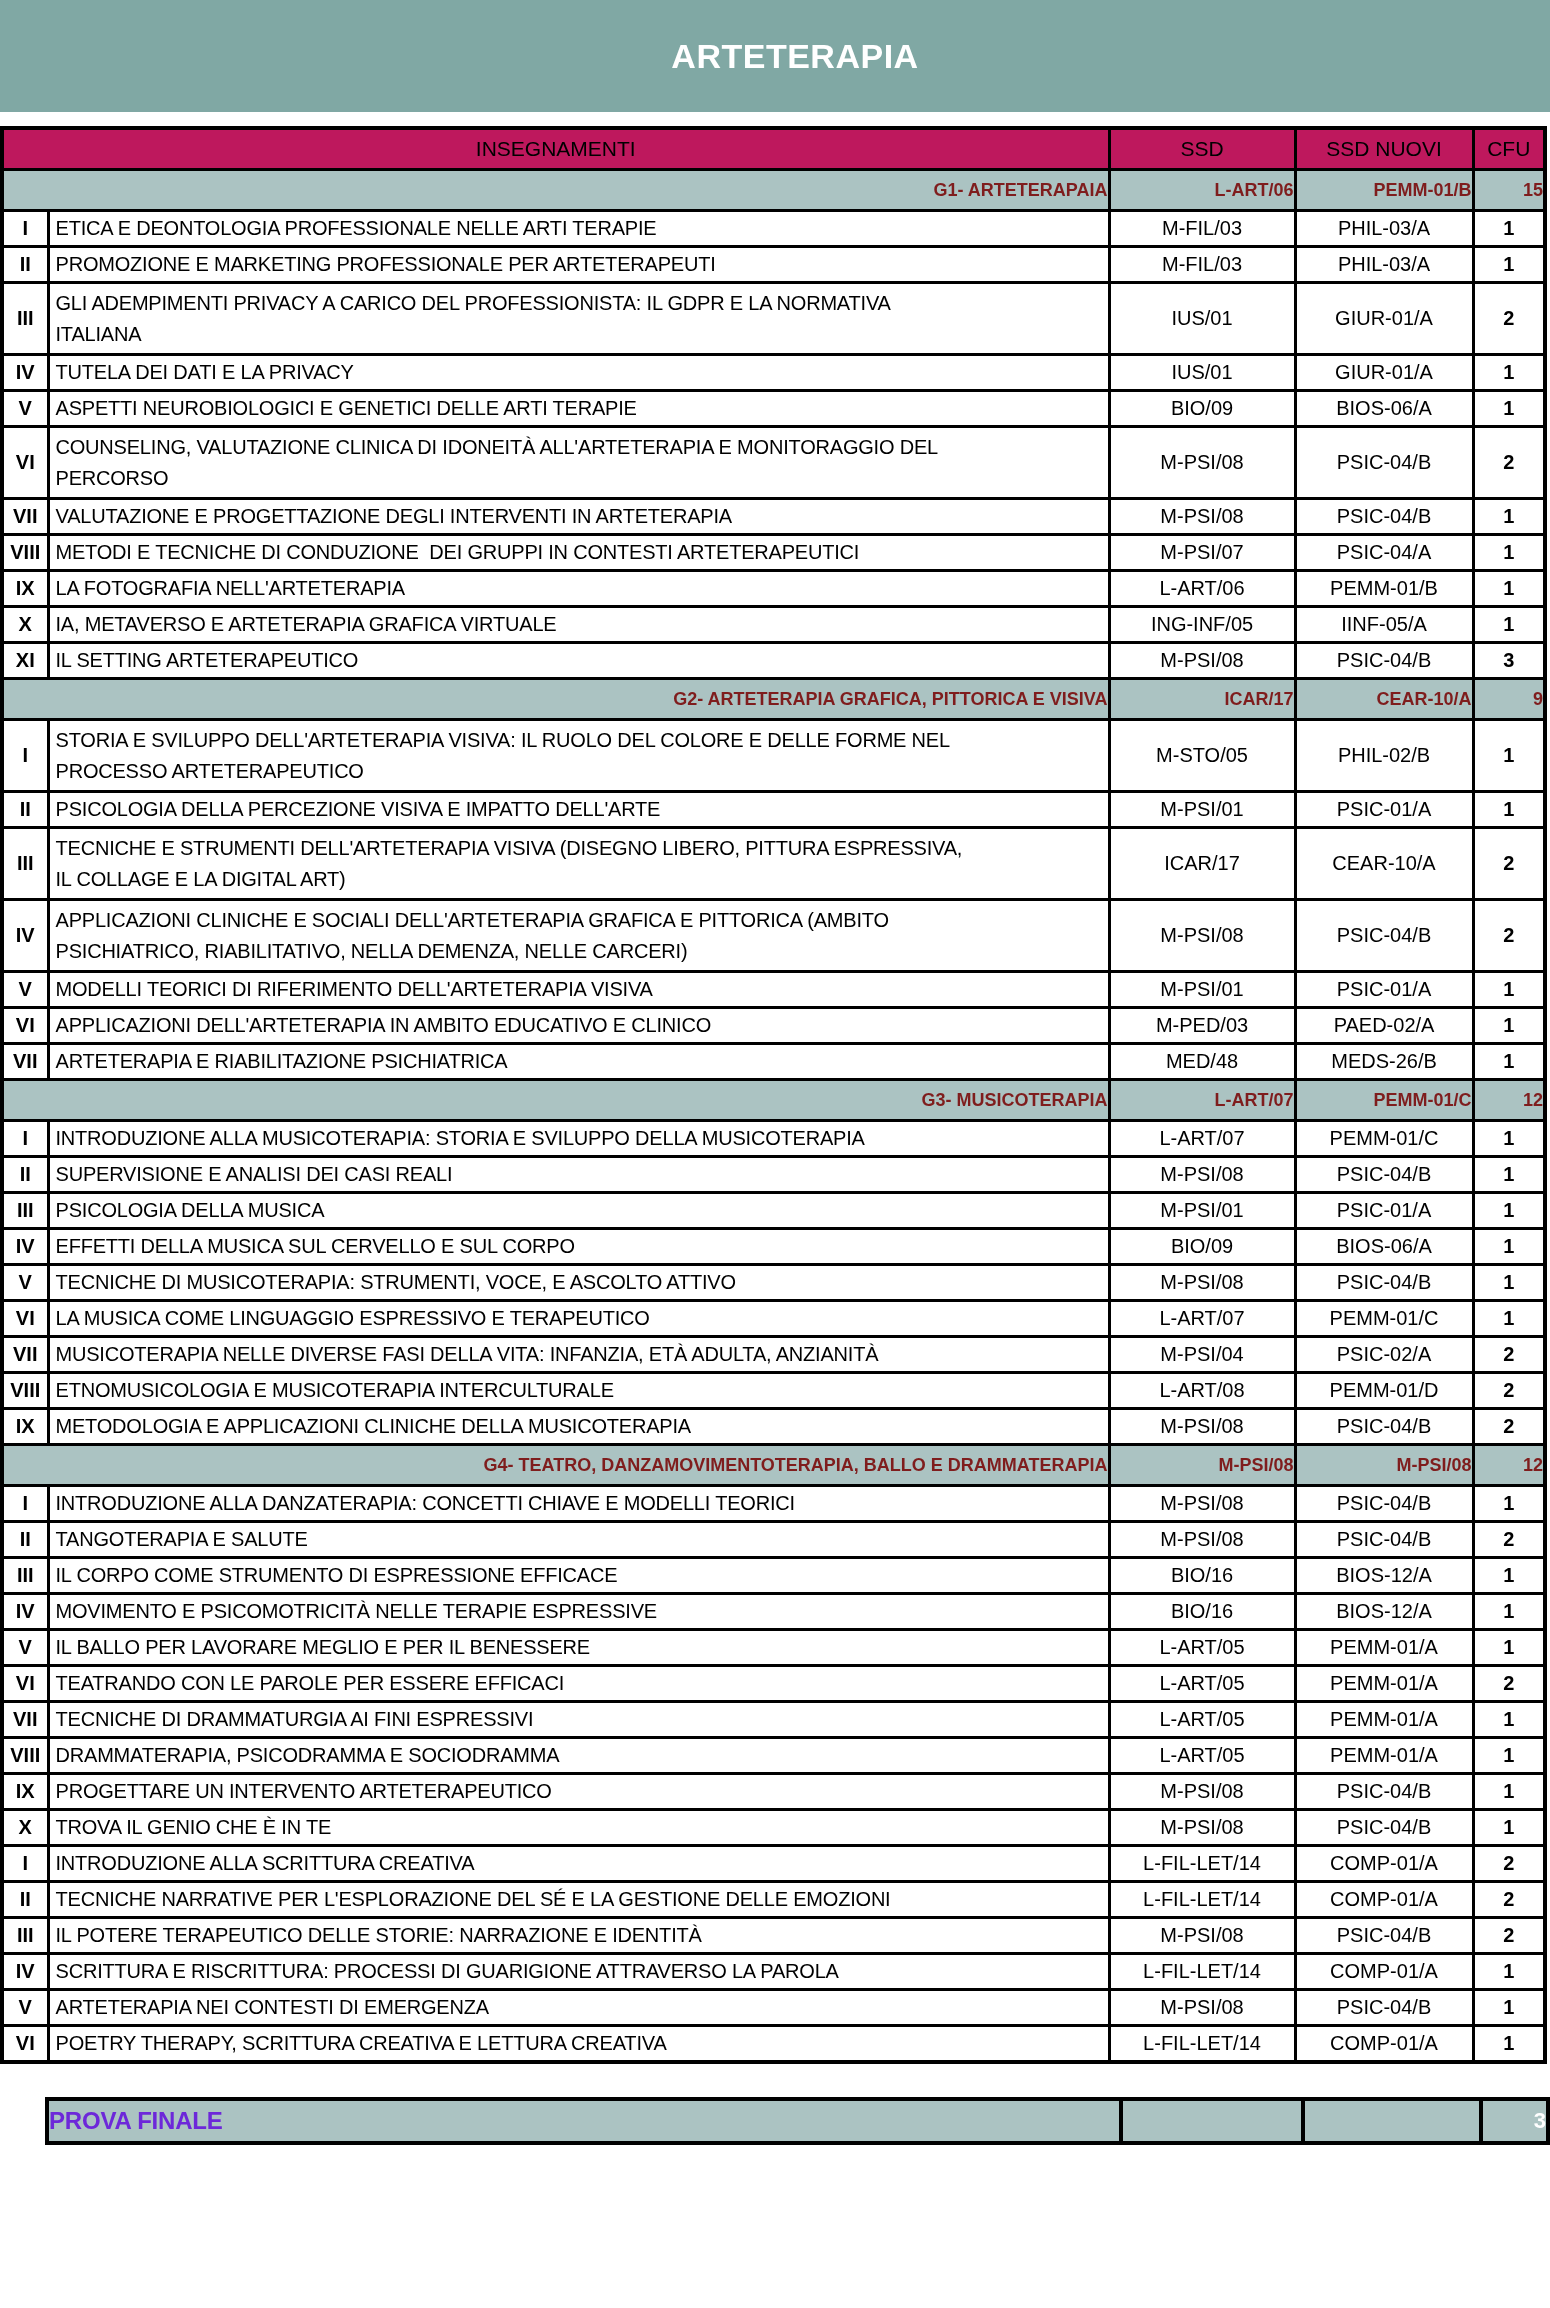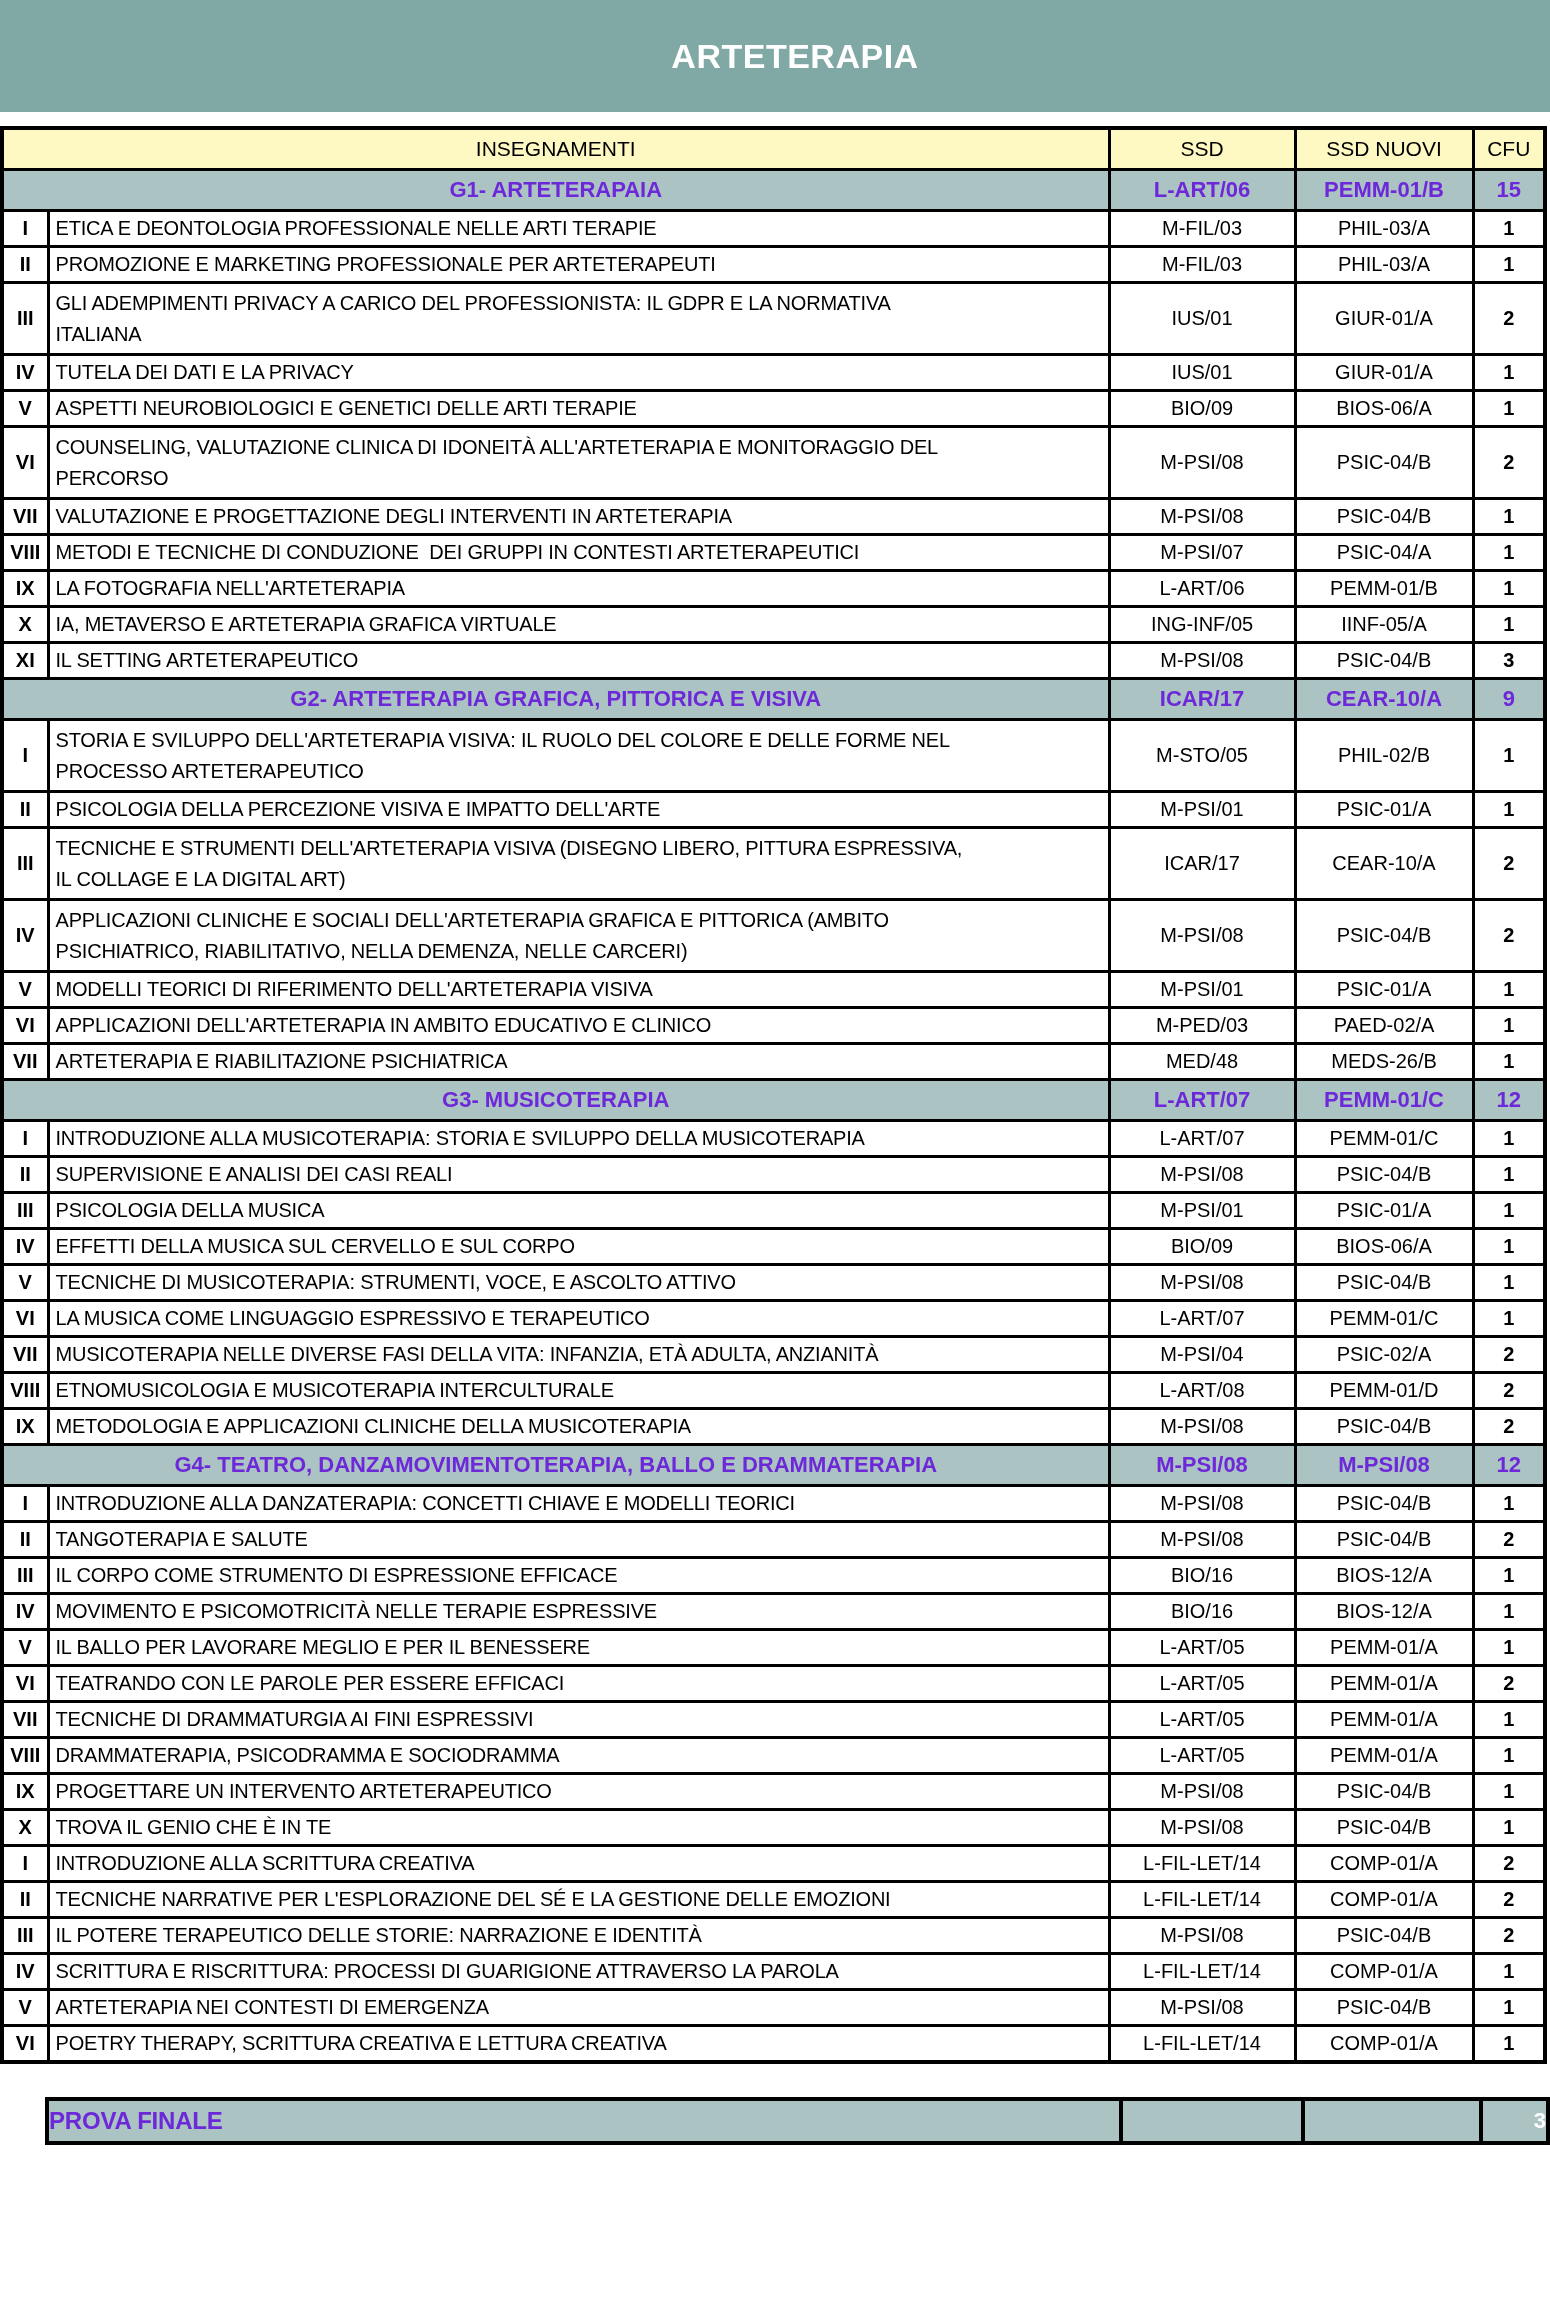--- a/index.html
+++ b/index.html
@@ -16,25 +16,25 @@
     color:#ffffff; font-size:34px; font-weight:bold; letter-spacing:0.5px;
   }
   
   table.main {
     border-collapse:collapse; table-layout:fixed; width:1543px;
     margin-top:14px; border:4px solid #000;
   }
   table.main th, table.main td { border:3px solid #000; overflow:hidden; }
   table.main th {
     height:38px; font-weight:normal; font-size:21px; text-align:center;
-    background:#fef9c3; padding:0;
+    background:#be185d; padding:0;
   }
   tr.group td {
-    background:#ABC3C2; color:#6d28d9; font-weight:bold; font-size:22px;
-    text-align:center; height:38px; padding:0;
+    background:#ABC3C2; color:#7f1d1d; font-weight:bold; font-size:18px;
+    text-align:right; height:38px; padding:0;
   }
   tr.course { height:35px; }
   tr.course.tall { height:72px; }
   td.num { text-align:center; font-weight:bold; font-size:20px; padding:0; }
   td.course-title {
     text-align:left; padding:1px 6px; font-size:20px; line-height:31px;
     white-space:pre-wrap; letter-spacing:-0.2px;margin-left:36px;
   }
   td.ssd, td.nuovi { text-align:center; font-size:20px; padding:0; }
   td.cfu { text-align:center; font-size:20px; font-weight:bold; padding:0; }

